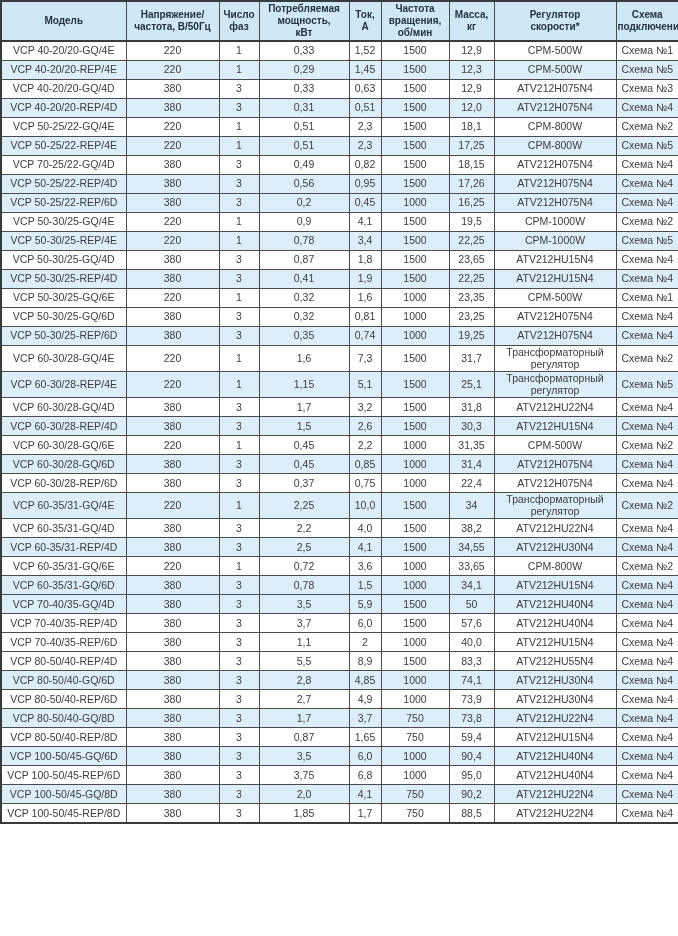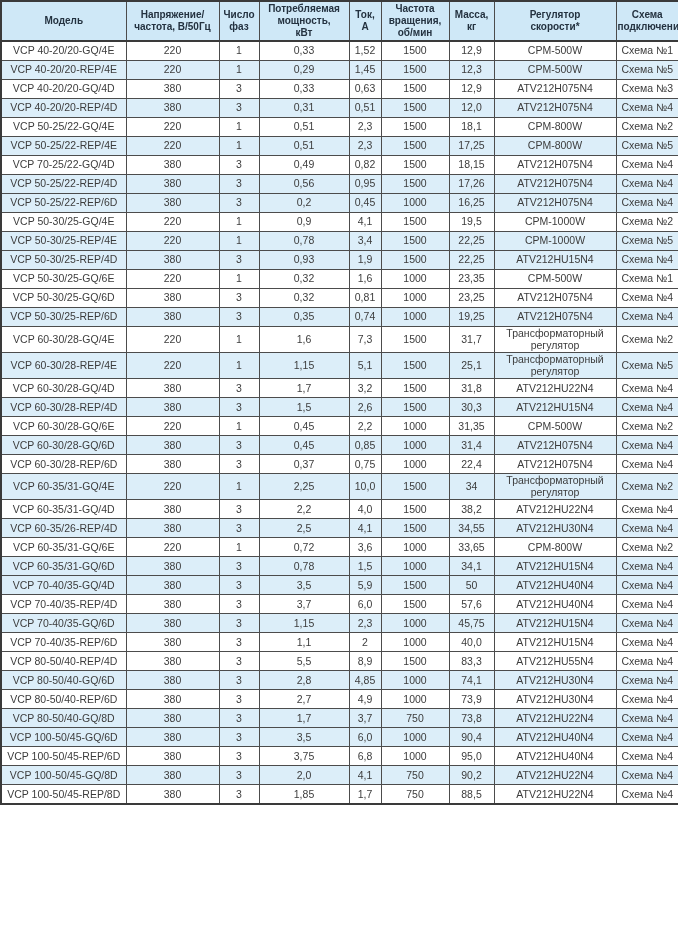--- a/index.html
+++ b/index.html
@@ -205,25 +205,36 @@
         <td>VCP 50-30/25-REP/4E</td>
         <td>220</td>
         <td>1</td>
         <td>0,78</td>
         <td>3,4</td>
         <td>1500</td>
         <td>22,25</td>
         <td>CPM-1000W</td>
         <td>Схема №5</td>
       </tr>
+      <tr>
+        <td>VCP 50-30/25-GQ/4D</td>
+        <td>380</td>
+        <td>3</td>
+        <td>0,87</td>
+        <td>1,8</td>
+        <td>1500</td>
+        <td>23,65</td>
+        <td>ATV212HU15N4</td>
+        <td>Схема №4</td>
+      </tr>
       <tr class="shaded">
         <td>VCP 50-30/25-REP/4D</td>
         <td>380</td>
         <td>3</td>
-        <td>0,93</td>
+        <td>0,41</td>
         <td>1,9</td>
         <td>1500</td>
         <td>22,25</td>
         <td>ATV212HU15N4</td>
         <td>Схема №4</td>
       </tr>
       <tr>
         <td>VCP 50-30/25-GQ/6E</td>
         <td>220</td>
         <td>1</td>
@@ -349,21 +360,21 @@
         <td>380</td>
         <td>3</td>
         <td>2,2</td>
         <td>4,0</td>
         <td>1500</td>
         <td>38,2</td>
         <td>ATV212HU22N4</td>
         <td>Схема №4</td>
       </tr>
       <tr class="shaded">
-        <td>VCP 60-35/26-REP/4D</td>
+        <td>VCP 60-35/31-REP/4D</td>
         <td>380</td>
         <td>3</td>
         <td>2,5</td>
         <td>4,1</td>
         <td>1500</td>
         <td>34,55</td>
         <td>ATV212HU30N4</td>
         <td>Схема №4</td>
       </tr>
       <tr>
@@ -401,31 +412,20 @@
       </tr>
       <tr>
         <td>VCP 70-40/35-REP/4D</td>
         <td>380</td>
         <td>3</td>
         <td>3,7</td>
         <td>6,0</td>
         <td>1500</td>
         <td>57,6</td>
         <td>ATV212HU40N4</td>
-        <td>Схема №4</td>
-      </tr>
-      <tr class="shaded">
-        <td>VCP 70-40/35-GQ/6D</td>
-        <td>380</td>
-        <td>3</td>
-        <td>1,15</td>
-        <td>2,3</td>
-        <td>1000</td>
-        <td>45,75</td>
-        <td>ATV212HU15N4</td>
         <td>Схема №4</td>
       </tr>
       <tr>
         <td>VCP 70-40/35-REP/6D</td>
         <td>380</td>
         <td>3</td>
         <td>1,1</td>
         <td>2</td>
         <td>1000</td>
         <td>40,0</td>
@@ -469,20 +469,31 @@
         <td>VCP 80-50/40-GQ/8D</td>
         <td>380</td>
         <td>3</td>
         <td>1,7</td>
         <td>3,7</td>
         <td>750</td>
         <td>73,8</td>
         <td>ATV212HU22N4</td>
         <td>Схема №4</td>
       </tr>
+      <tr>
+        <td>VCP 80-50/40-REP/8D</td>
+        <td>380</td>
+        <td>3</td>
+        <td>0,87</td>
+        <td>1,65</td>
+        <td>750</td>
+        <td>59,4</td>
+        <td>ATV212HU15N4</td>
+        <td>Схема №4</td>
+      </tr>
       <tr class="shaded">
         <td>VCP 100-50/45-GQ/6D</td>
         <td>380</td>
         <td>3</td>
         <td>3,5</td>
         <td>6,0</td>
         <td>1000</td>
         <td>90,4</td>
         <td>ATV212HU40N4</td>
         <td>Схема №4</td>

